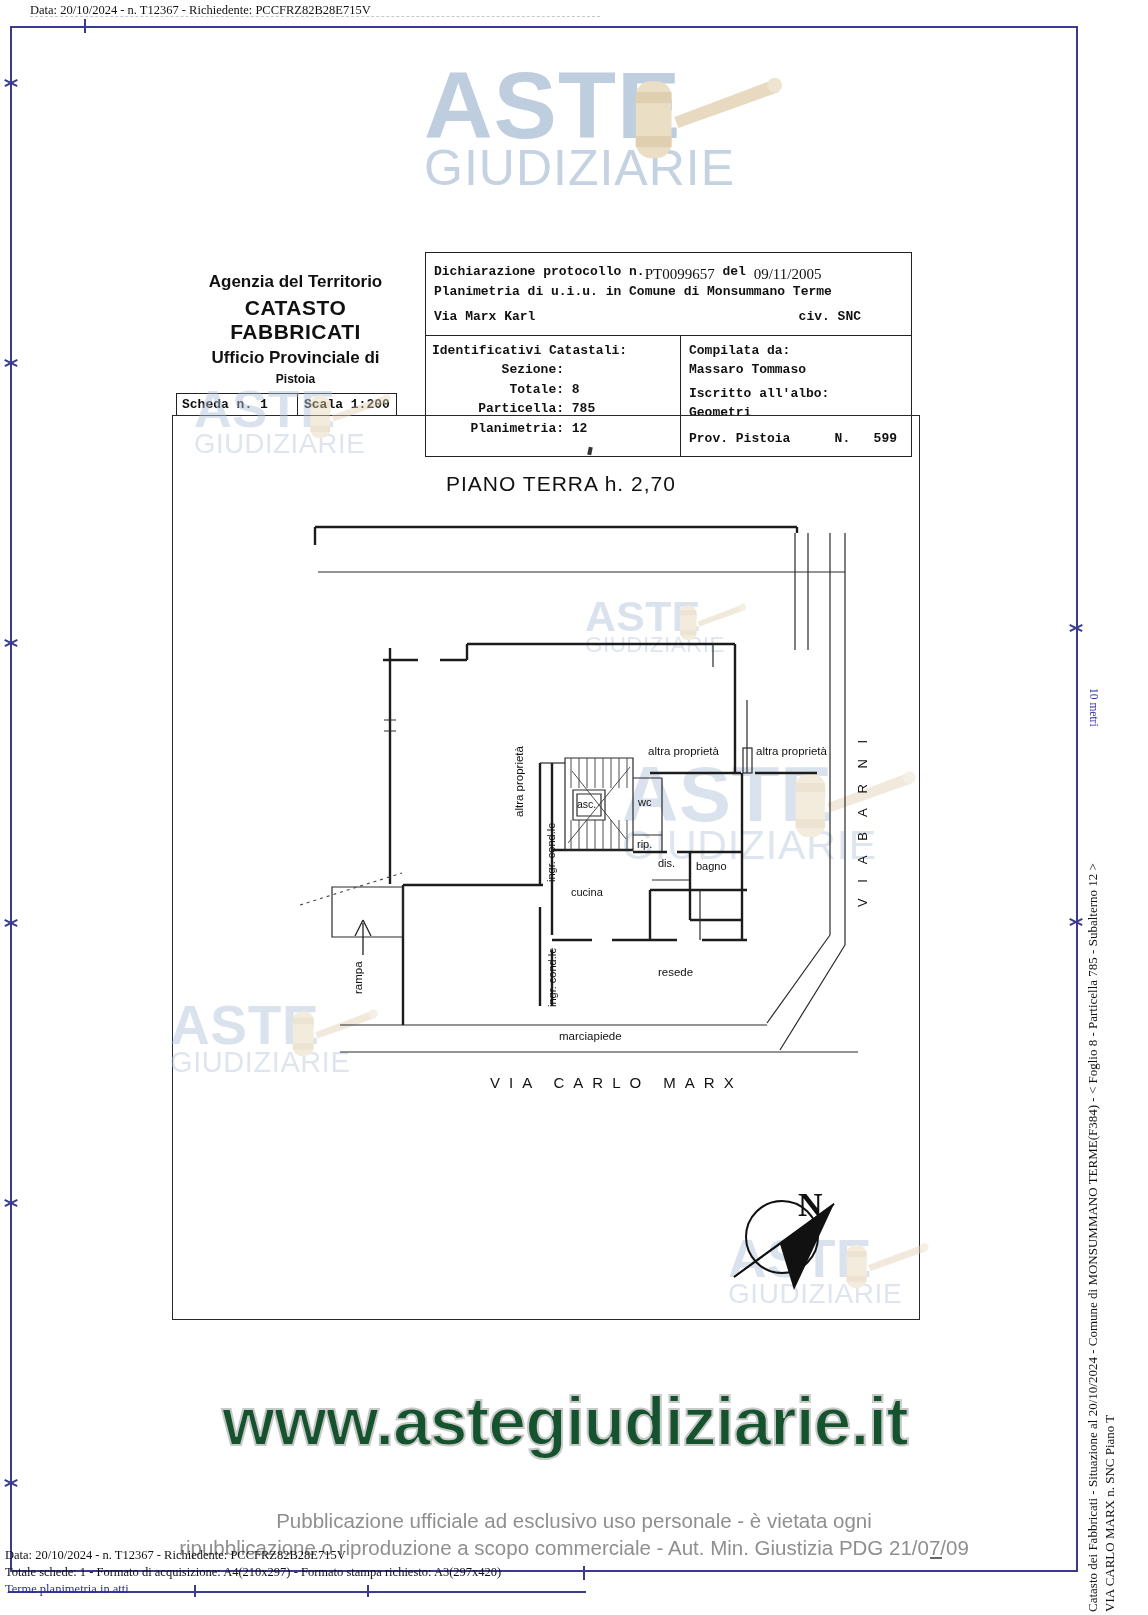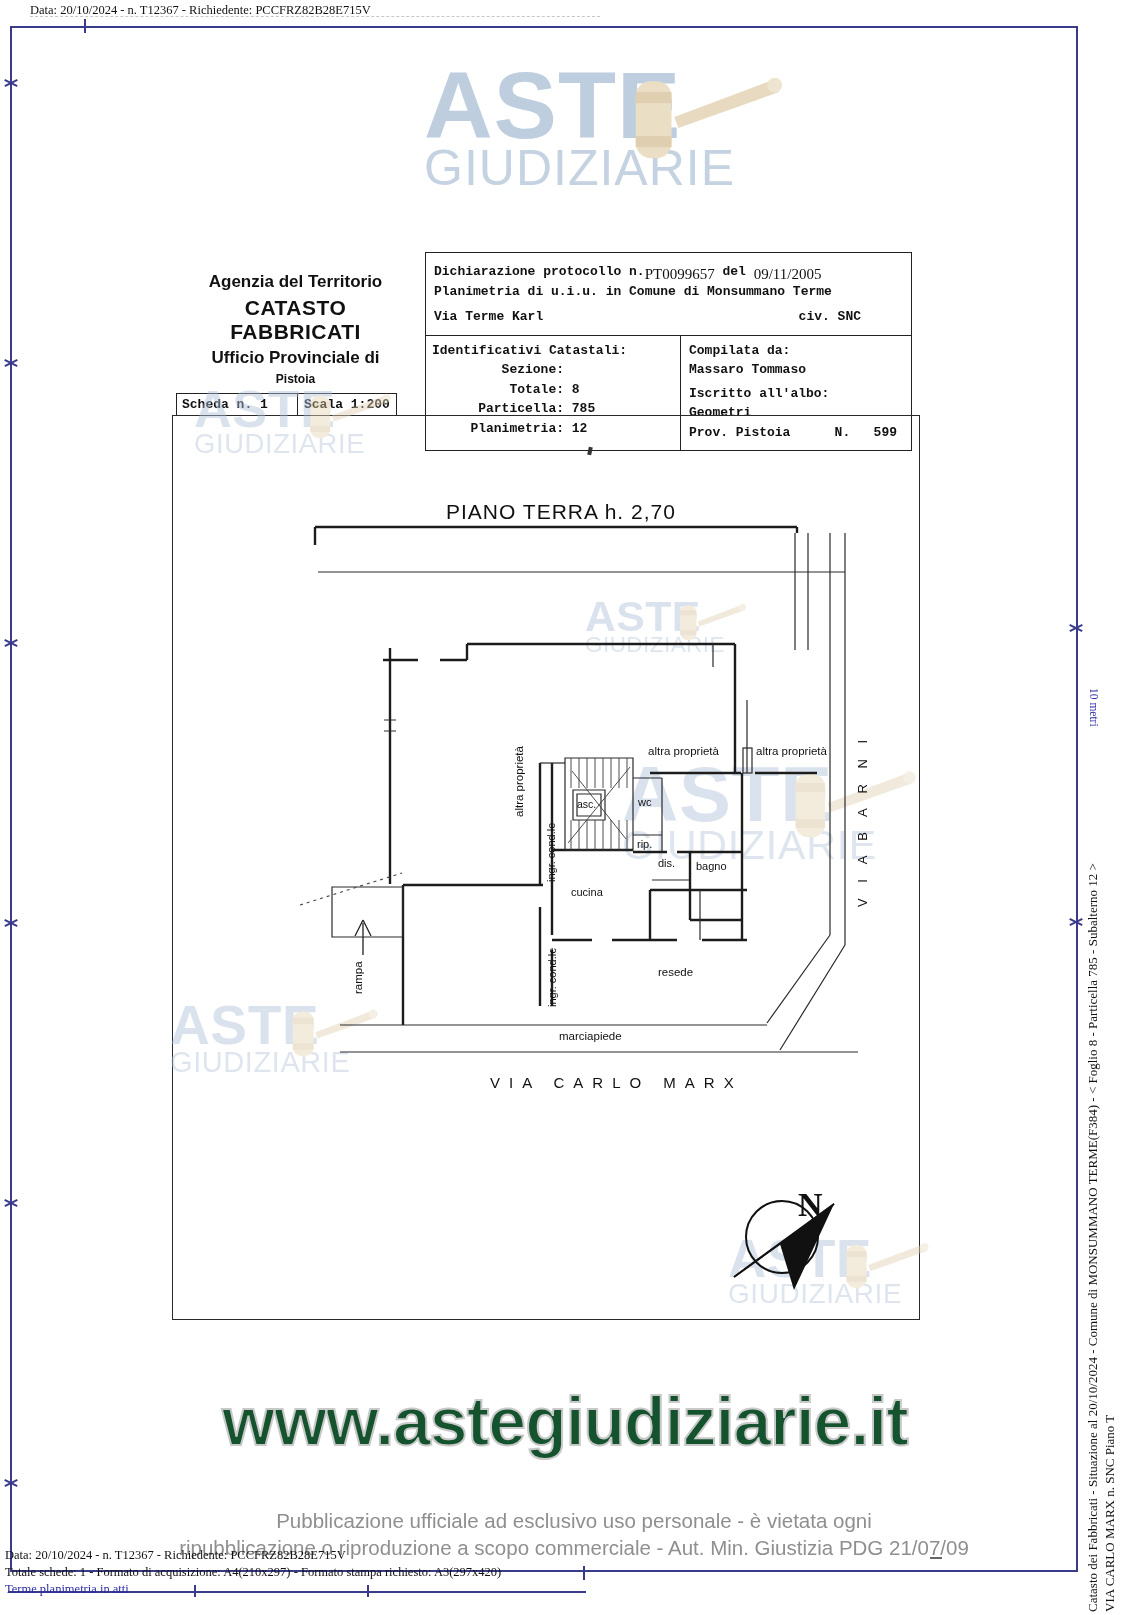--- a/index.html
+++ b/index.html
@@ -59,21 +59,21 @@
   .civ{float:right;margin-right:42px}
   .nright{position:absolute;right:14px;bottom:8px}
 
   
   #sheet{position:absolute;left:172px;top:415px;width:748px;height:905px;
          border:1.5px solid #2a2a2a;box-sizing:border-box}
   #plansvg{position:absolute;left:172px;top:415px;z-index:2}
   .pl{position:absolute;font-size:11.5px;color:#111;white-space:nowrap;z-index:3}
   .rot{transform-origin:0 0;transform:rotate(-90deg)}
   .rotcw{transform-origin:0 0;transform:rotate(90deg)}
-  #plan-title{position:absolute;left:446px;top:500px;font-size:21px;letter-spacing:1px;z-index:3}
+  #plan-title{position:absolute;left:446px;top:472px;font-size:21px;letter-spacing:1px;z-index:3}
   #via-barni{letter-spacing:6px;font-size:13px;font-weight:500}
   #via-marx{letter-spacing:9px;font-size:15px;font-weight:500}
 
   
   #urlwm{position:absolute;left:222px;top:1382px;font-size:68px;font-weight:700;color:#14532d;
          -webkit-text-stroke:2px #c9c9c9;text-shadow:0 0 1px #d4d4d4;letter-spacing:-1px;z-index:4}
   #disc{position:absolute;left:0;top:1508px;width:1148px;text-align:center;color:#8f8f8f;
         font-size:20.5px;line-height:1.3;z-index:5}
 
   .sidetext{position:absolute;transform-origin:0 0;transform:rotate(-90deg);white-space:nowrap;
@@ -170,38 +170,38 @@
   <div class="c2">Scala 1:200</div>
 </div>
 
 <div id="form" class="mono">
   <div class="row1">
     <div class="nowrap">
       <span>Dichiarazione protocollo n.</span><span class="pserif">PT0099657</span><span> del </span><span class="pserif">09/11/2005</span>
     </div>
     <div>Planimetria di u.i.u. in Comune di Monsummano Terme</div>
     <div style="margin-top:6px">
-      <span>Via Terme Karl</span>
+      <span>Via Marx Karl</span>
       <span class="civ">civ. SNC</span>
     </div>
   </div>
   <div class="row2">
     <div class="cellL">
       <div>Identificativi Catastali:</div>
       <div><span class="flabel">Sezione:</span> <span></span></div>
       <div><span class="flabel">Totale:</span> <span>8</span></div>
       <div><span class="flabel">Particella:</span> <span>785</span></div>
       <div><span class="flabel">Planimetria:</span> <span>12</span></div>
     </div>
     <div class="cellR">
       <div>Compilata da:</div>
       <div>Massaro Tommaso</div>
       <div style="margin-top:4px">Iscritto all'albo:</div>
       <div>Geometri</div>
-      <div style="">Prov. Pistoia</div>
+      <div style="margin-top:6px">Prov. Pistoia</div>
       <div class="nright"><span>N.</span>&nbsp;&nbsp;&nbsp;<span>599</span></div>
     </div>
   </div>
 </div>
 
 <div id="sheet"></div>
 <div id="plan-title">PIANO TERRA h. 2,70</div>
 <div class="abs" style="left:588px;top:447px;width:4px;height:8px;background:#333;transform:rotate(12deg);z-index:3"></div>
 
 <svg id="plansvg" width="748" height="905" viewBox="0 0 748 905">

